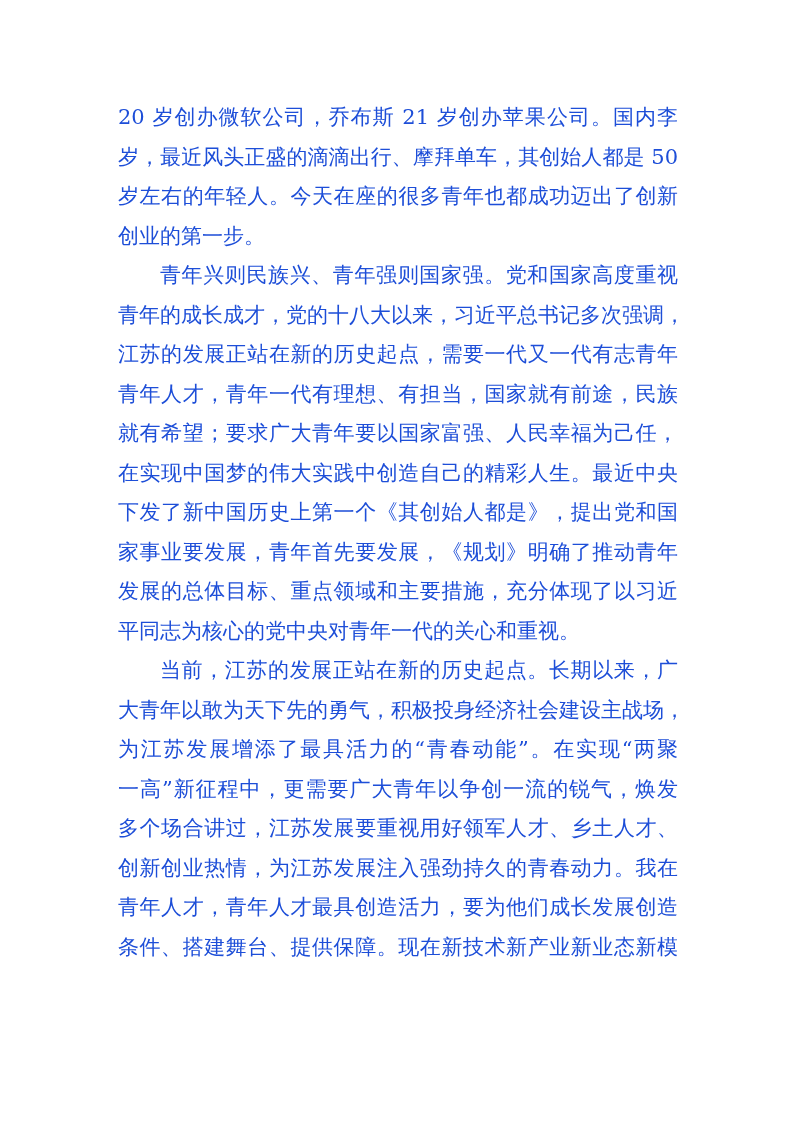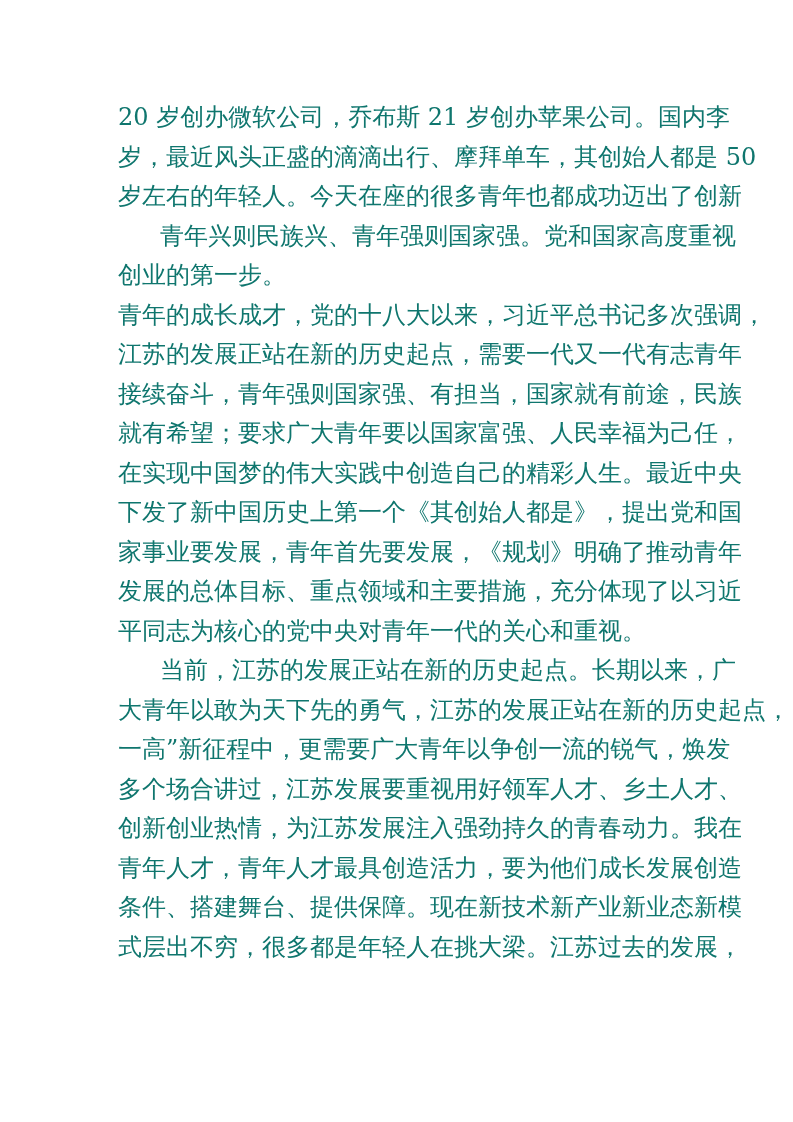--- a/index.html
+++ b/index.html
@@ -1,53 +1,53 @@
 <!DOCTYPE html>
 <html><head>
 <meta charset="utf-8">
 <style>
   html, body { margin: 0; padding: 0; background: #ffffff; }
   body { width: 793px; height: 1122px; position: relative; overflow: hidden; }
   .page { position: absolute; left: 118px; top: 98px; width: 560px; }
   .line {
     font-family: "DejaVu Serif", "Liberation Serif", serif;
-    font-size: 24px;
+    font-size: 21px;
     line-height: 39.5px;
     height: 39.5px;
-    color: #0f766e;
+    color: #1d4ed8;
     white-space: nowrap;
     text-align: justify;
     text-align-last: justify;
     letter-spacing: 0px;
   }
   .line.last { text-align-last: left; }
   .line.indent { padding-left: 42px; }
 </style>
 </head>
 <body>
 
 <div class="page">
 
   <div class="line">20 岁创办微软公司，乔布斯 21 岁创办苹果公司。国内李</div>
   <div class="line">岁，最近风头正盛的滴滴出行、摩拜单车，其创始人都是 50</div>
   <div class="line">岁左右的年轻人。今天在座的很多青年也都成功迈出了创新</div>
+  <div class="line last">创业的第一步。</div>
+
   <div class="line indent">青年兴则民族兴、青年强则国家强。党和国家高度重视</div>
-
-  <div class="line last">创业的第一步。</div>
   <div class="line">青年的成长成才，党的十八大以来，习近平总书记多次强调，</div>
   <div class="line">江苏的发展正站在新的历史起点，需要一代又一代有志青年</div>
-  <div class="line">接续奋斗，青年强则国家强、有担当，国家就有前途，民族</div>
+  <div class="line">青年人才，青年一代有理想、有担当，国家就有前途，民族</div>
   <div class="line">就有希望；要求广大青年要以国家富强、人民幸福为己任，</div>
   <div class="line">在实现中国梦的伟大实践中创造自己的精彩人生。最近中央</div>
   <div class="line">下发了新中国历史上第一个《其创始人都是》，提出党和国</div>
   <div class="line">家事业要发展，青年首先要发展，《规划》明确了推动青年</div>
   <div class="line">发展的总体目标、重点领域和主要措施，充分体现了以习近</div>
   <div class="line last">平同志为核心的党中央对青年一代的关心和重视。</div>
 
   <div class="line indent">当前，江苏的发展正站在新的历史起点。长期以来，广</div>
-  <div class="line">大青年以敢为天下先的勇气，江苏的发展正站在新的历史起点，</div>
+  <div class="line">大青年以敢为天下先的勇气，积极投身经济社会建设主战场，</div>
+  <div class="line">为江苏发展增添了最具活力的“青春动能”。在实现“两聚</div>
   <div class="line">一高”新征程中，更需要广大青年以争创一流的锐气，焕发</div>
   <div class="line">多个场合讲过，江苏发展要重视用好领军人才、乡土人才、</div>
   <div class="line">创新创业热情，为江苏发展注入强劲持久的青春动力。我在</div>
   <div class="line">青年人才，青年人才最具创造活力，要为他们成长发展创造</div>
   <div class="line">条件、搭建舞台、提供保障。现在新技术新产业新业态新模</div>
-  <div class="line">式层出不穷，很多都是年轻人在挑大梁。江苏过去的发展，</div>
 </div>
 
 </body></html>

